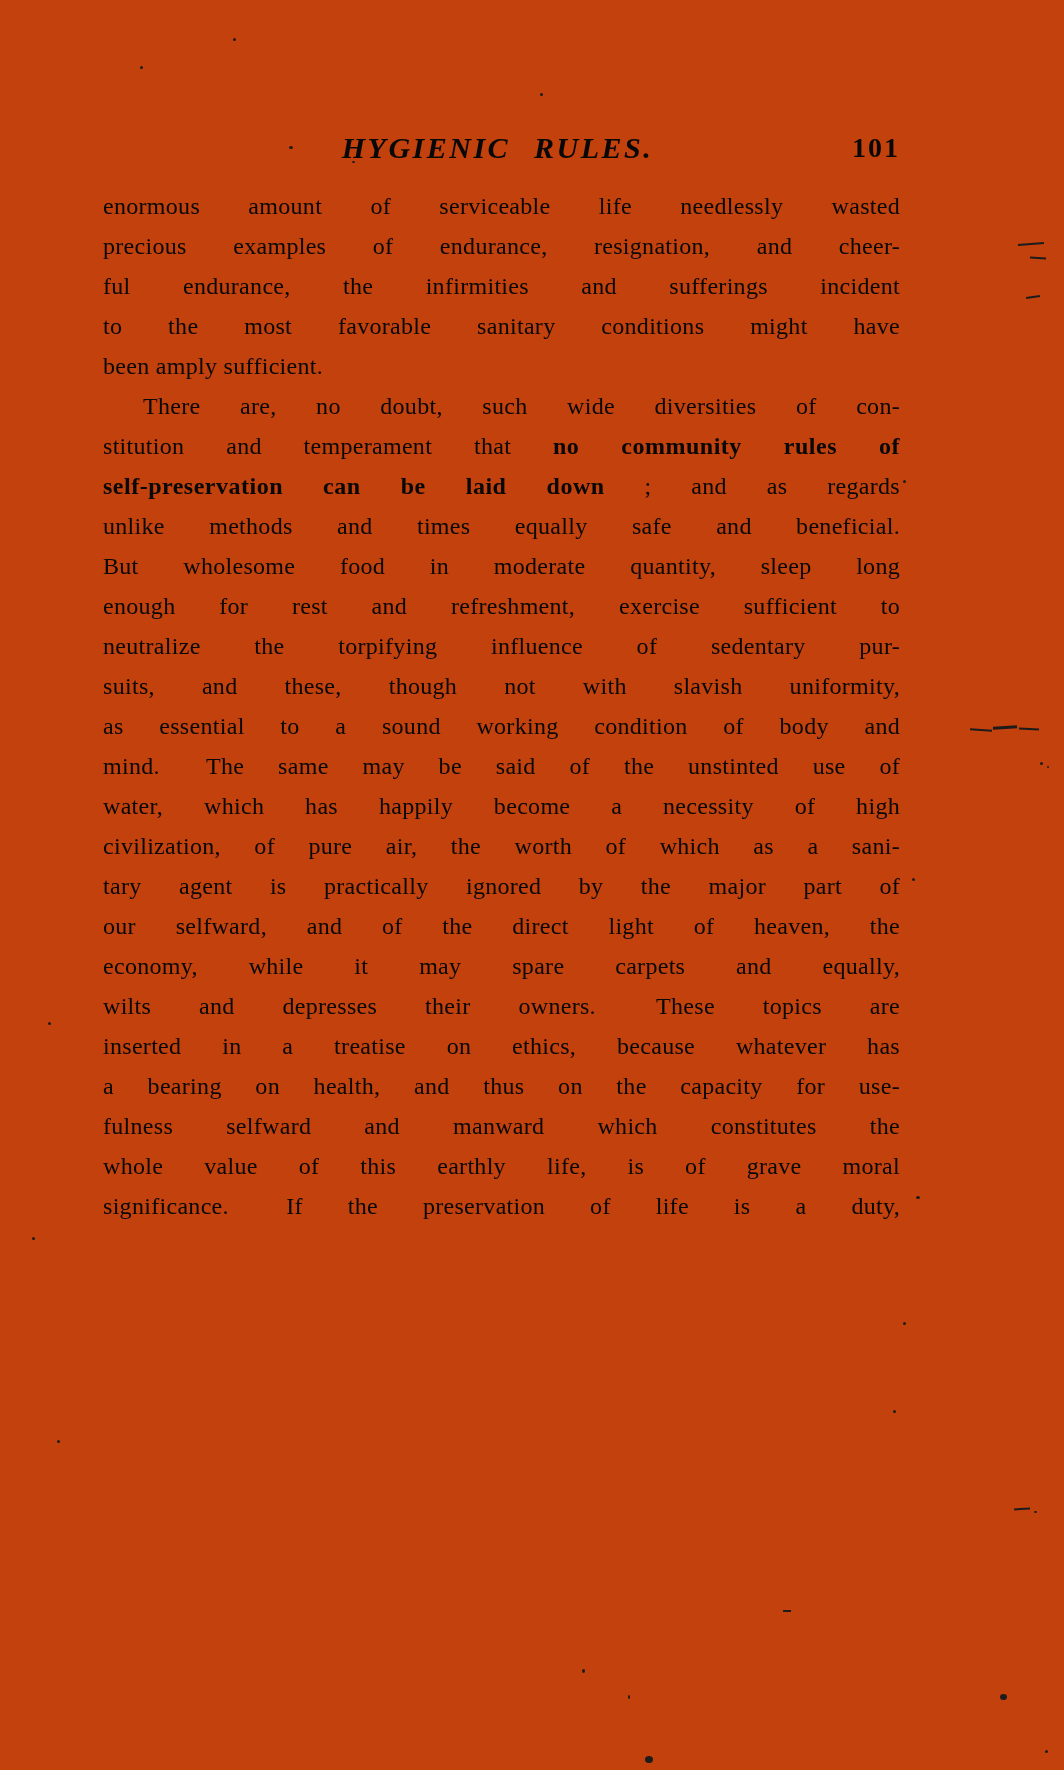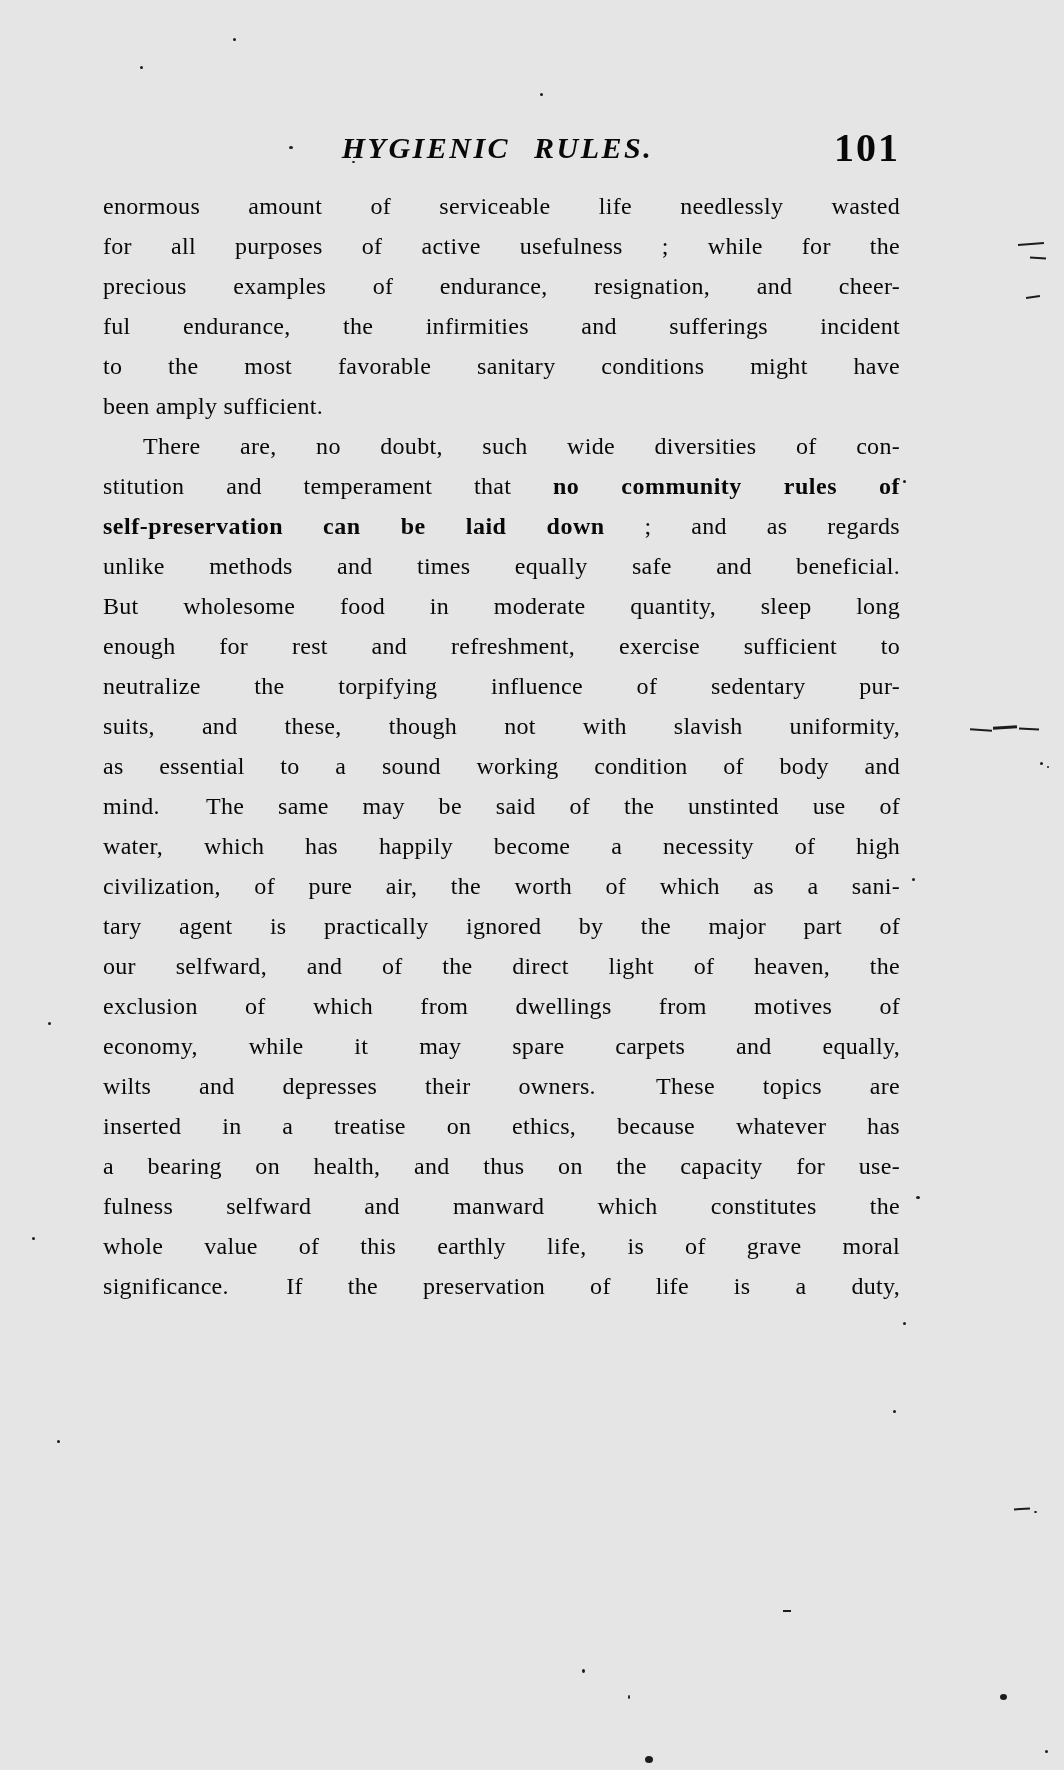--- a/index.html
+++ b/index.html
@@ -1,36 +1,36 @@
 <!DOCTYPE html>
 <html><head>
 <meta charset="utf-8">
 <style>
   html,body{margin:0;padding:0;background:#ffffff;}
   .page{
     position:relative;
     width:1064px;height:1770px;
-    background:#e5e5e5;
+    background:#c2410c;
     color:#080808;
     font-family:"Liberation Serif", serif;
     overflow:hidden;
   }
   .header{
     position:absolute;left:103px;top:128px;width:797px;height:44px;
   }
   .running-title{
     display:block;text-align:center;
     font-style:italic;font-weight:bold;
     font-size:30px;line-height:40px;
     letter-spacing:2.5px;word-spacing:14px;
     transform:translateX(-4px);
   }
   .page-number{
     position:absolute;right:0;top:-2px;
-    font-weight:bold;font-size:40px;line-height:44px;
+    font-weight:bold;font-size:28px;line-height:44px;
     letter-spacing:2px;
   }
   .body-text{
     position:absolute;left:103px;top:186px;width:797px;
   }
   .line{
     height:40px;line-height:40px;
     font-size:24px;
     letter-spacing:0.3px;
     text-align:justify;
@@ -48,40 +48,38 @@
 
 <div class="page">
 
   <div class="header">
     <span class="running-title">HYGIENIC RULES.</span>
     <span class="page-number">101</span>
   </div>
 
   <div class="body-text" id="body-text">
       <div class="line">enormous amount of serviceable life needlessly wasted</div>
-      <div class="line">for all purposes of active usefulness ; while for the</div>
       <div class="line">precious examples of endurance, resignation, and cheer-</div>
       <div class="line">ful endurance, the infirmities and sufferings incident</div>
       <div class="line">to the most favorable sanitary conditions might have</div>
       <div class="line para-end">been amply sufficient.</div>
       <div class="line"><span class="ind"></span>There are, no doubt, such wide diversities of con-</div>
       <div class="line">stitution and temperament that <b>no community rules of</b></div>
       <div class="line"><b>self-preservation can be laid down</b> ; and as regards</div>
       <div class="line">unlike methods and times equally safe and beneficial.</div>
       <div class="line">But wholesome food in moderate quantity, sleep long</div>
       <div class="line">enough for rest and refreshment, exercise sufficient to</div>
       <div class="line">neutralize the torpifying influence of sedentary pur-</div>
       <div class="line">suits, and these, though not with slavish uniformity,</div>
       <div class="line">as essential to a sound working condition of body and</div>
       <div class="line">mind.  The same may be said of the unstinted use of</div>
       <div class="line">water, which has happily become a necessity of high</div>
       <div class="line">civilization, of pure air, the worth of which as a sani-</div>
       <div class="line">tary agent is practically ignored by the major part of</div>
       <div class="line">our selfward, and of the direct light of heaven, the</div>
-      <div class="line">exclusion of which from dwellings from motives of</div>
       <div class="line">economy, while it may spare carpets and equally,</div>
       <div class="line">wilts and depresses their owners.  These topics are</div>
       <div class="line">inserted in a treatise on ethics, because whatever has</div>
       <div class="line">a bearing on health, and thus on the capacity for use-</div>
       <div class="line">fulness selfward and manward which constitutes the</div>
       <div class="line">whole value of this earthly life, is of grave moral</div>
       <div class="line">significance.  If the preservation of life is a duty,</div>
     </div>
 
   <div class="speck" style="left:289px;top:146px;width:4px;height:3px;border-radius:50%;"></div>

